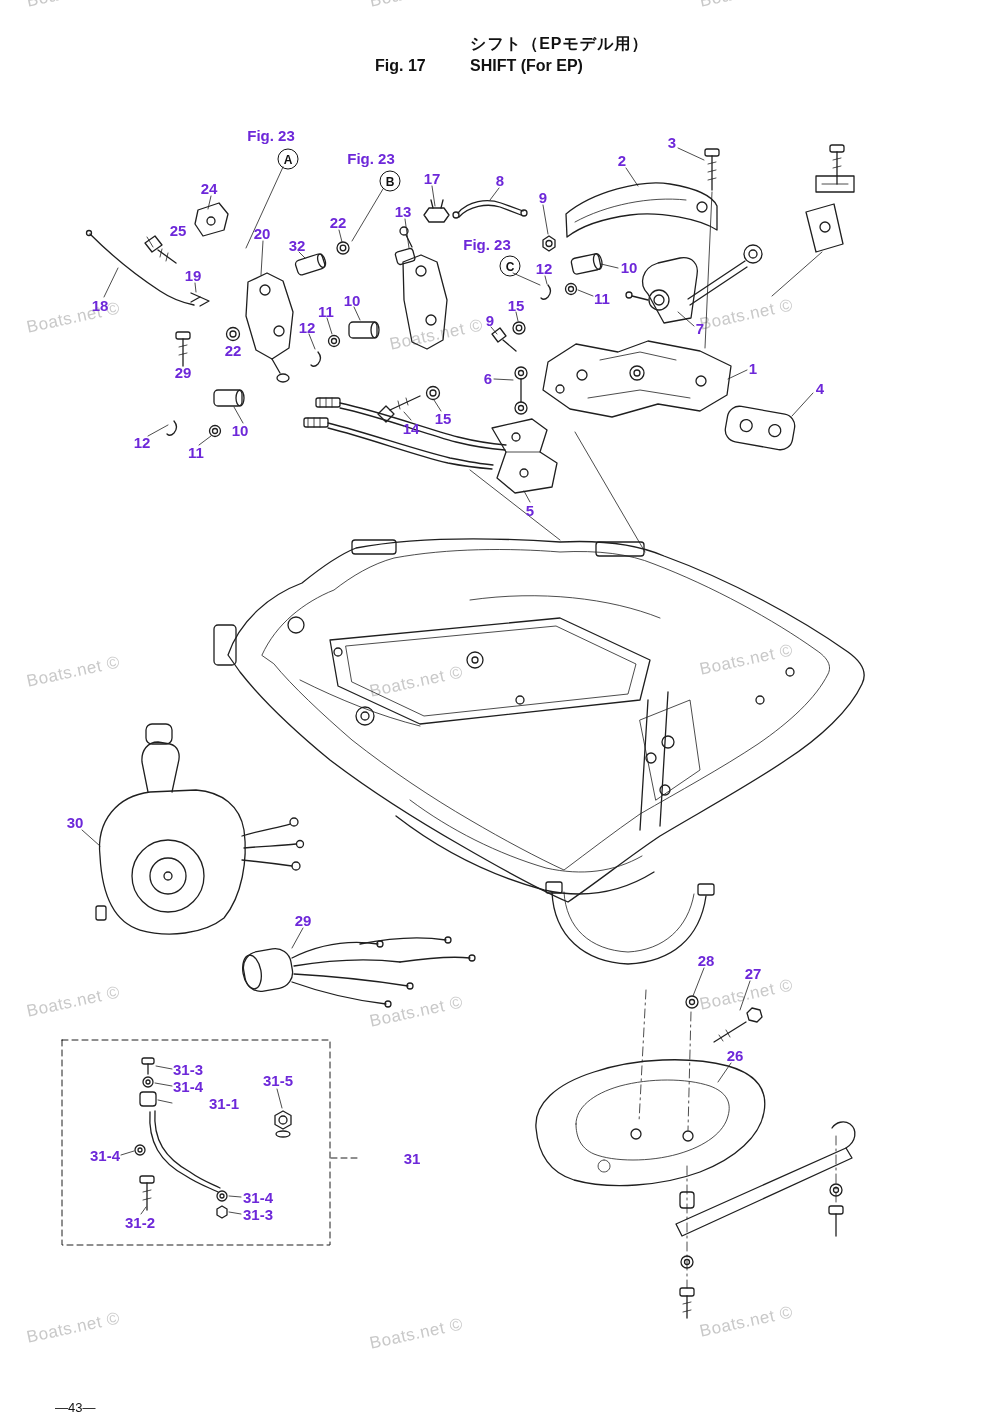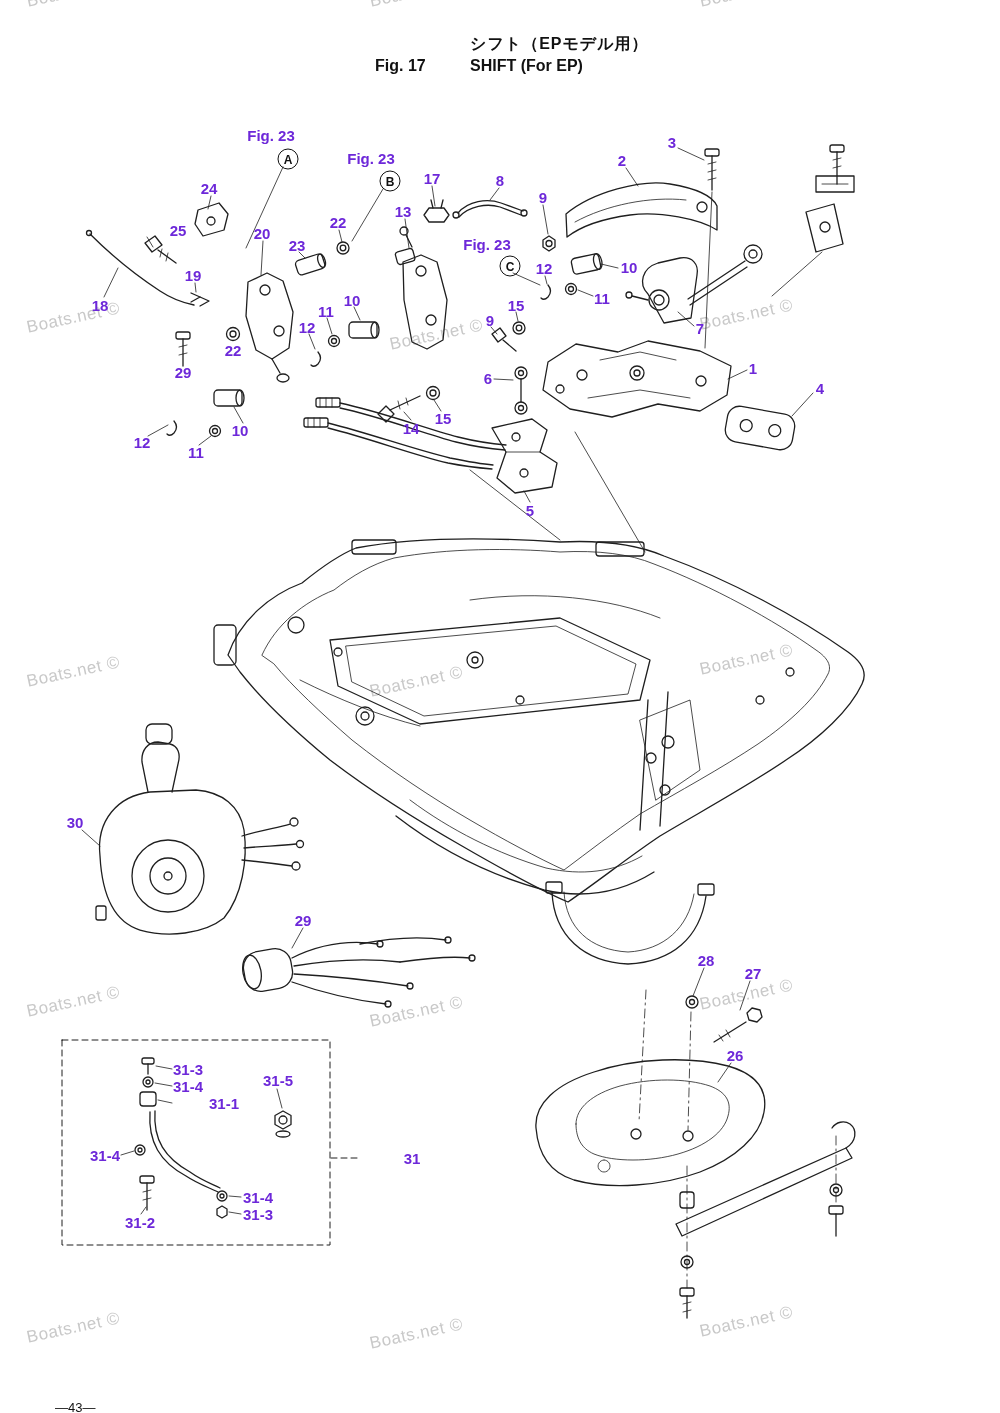--- a/index.html
+++ b/index.html
@@ -409,21 +409,21 @@
     <div class="page-number">—43—</div>
     <div>
         <span class="callout" style="left: 672px; top: 142px;">3</span>
         <span class="callout" style="left: 622px; top: 160px;">2</span>
         <span class="callout" style="left: 432px; top: 178px;">17</span>
         <span class="callout" style="left: 500px; top: 180px;">8</span>
         <span class="callout" style="left: 543px; top: 197px;">9</span>
         <span class="callout" style="left: 209px; top: 188px;">24</span>
         <span class="callout" style="left: 142px; top: 230px; margin-left: 36px;">25</span>
         <span class="callout" style="left: 262px; top: 233px;">20</span>
-        <span class="callout" style="left: 297px; top: 245px;">23</span>
+        <span class="callout" style="left: 297px; top: 245px;">32</span>
         <span class="callout" style="left: 338px; top: 222px;">22</span>
         <span class="callout" style="left: 403px; top: 211px;">13</span>
         <span class="callout" style="left: 544px; top: 268px;">12</span>
         <span class="callout" style="left: 629px; top: 267px;">10</span>
         <span class="callout" style="left: 602px; top: 298px;">11</span>
         <span class="callout" style="left: 193px; top: 275px;">19</span>
         <span class="callout" style="left: 100px; top: 305px;">18</span>
         <span class="callout" style="left: 352px; top: 300px;">10</span>
         <span class="callout" style="left: 516px; top: 305px;">15</span>
         <span class="callout" style="left: 490px; top: 320px;">9</span>

